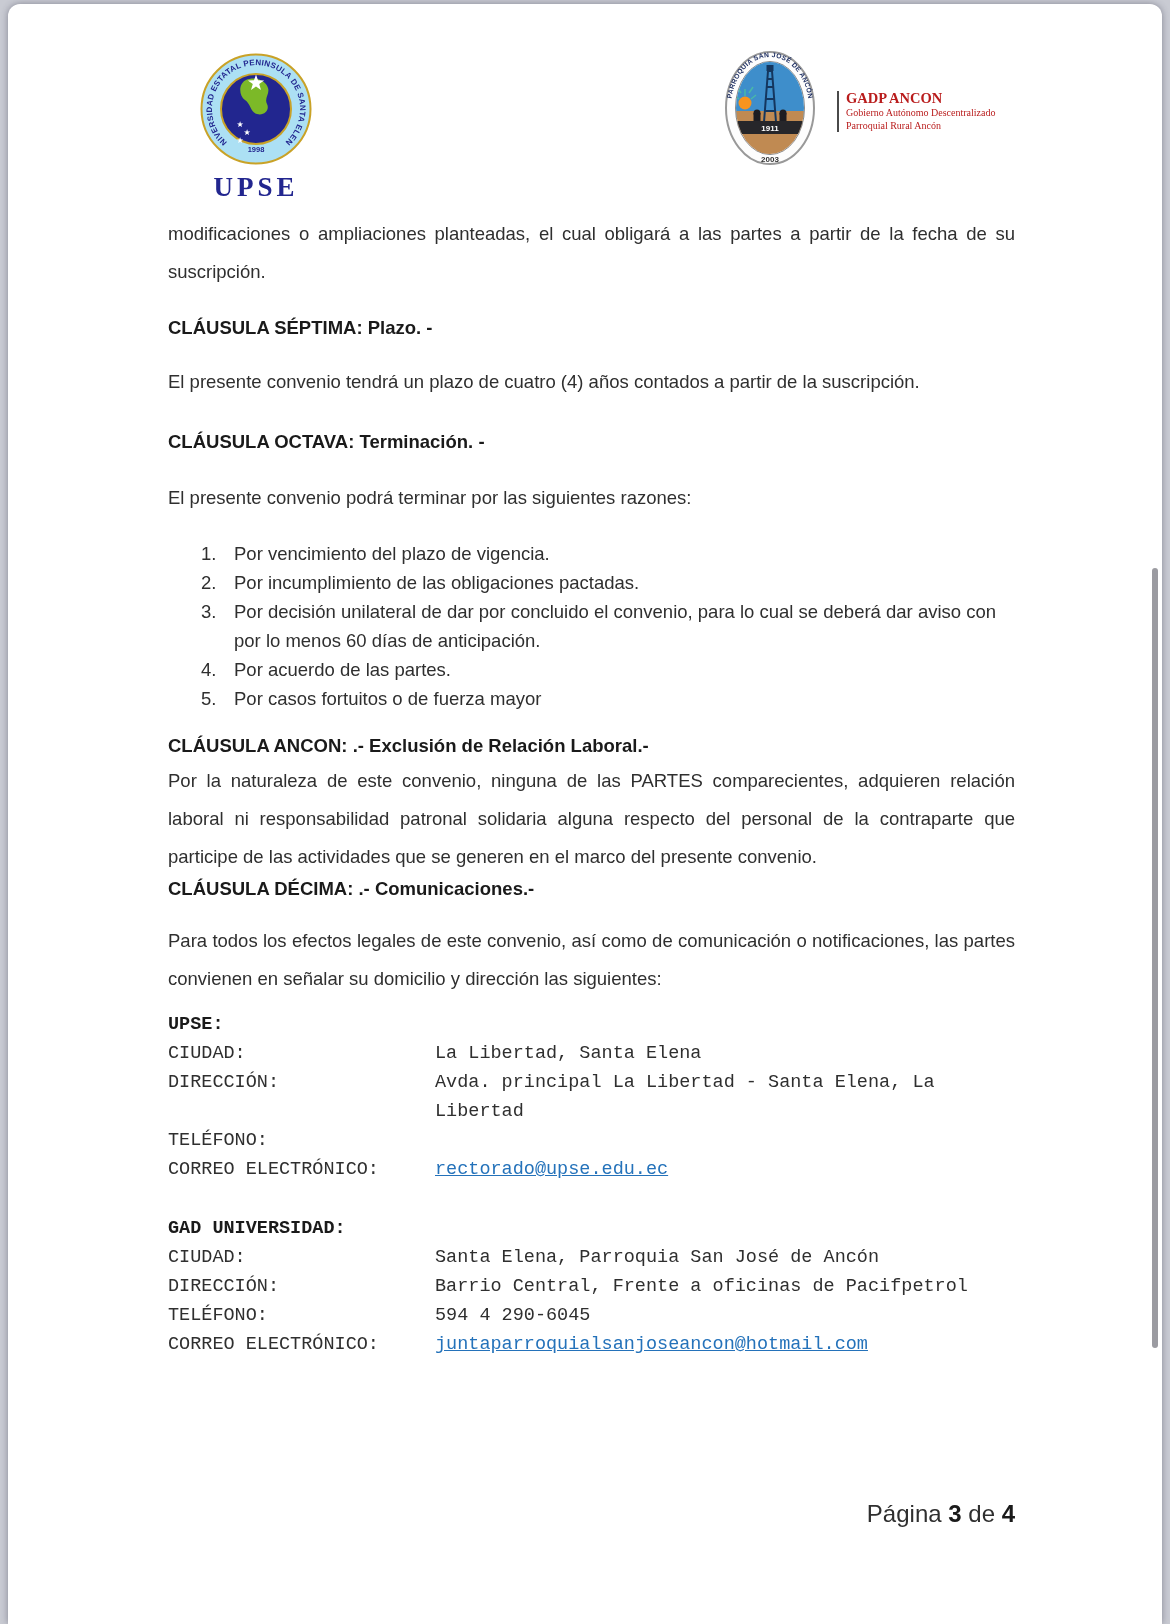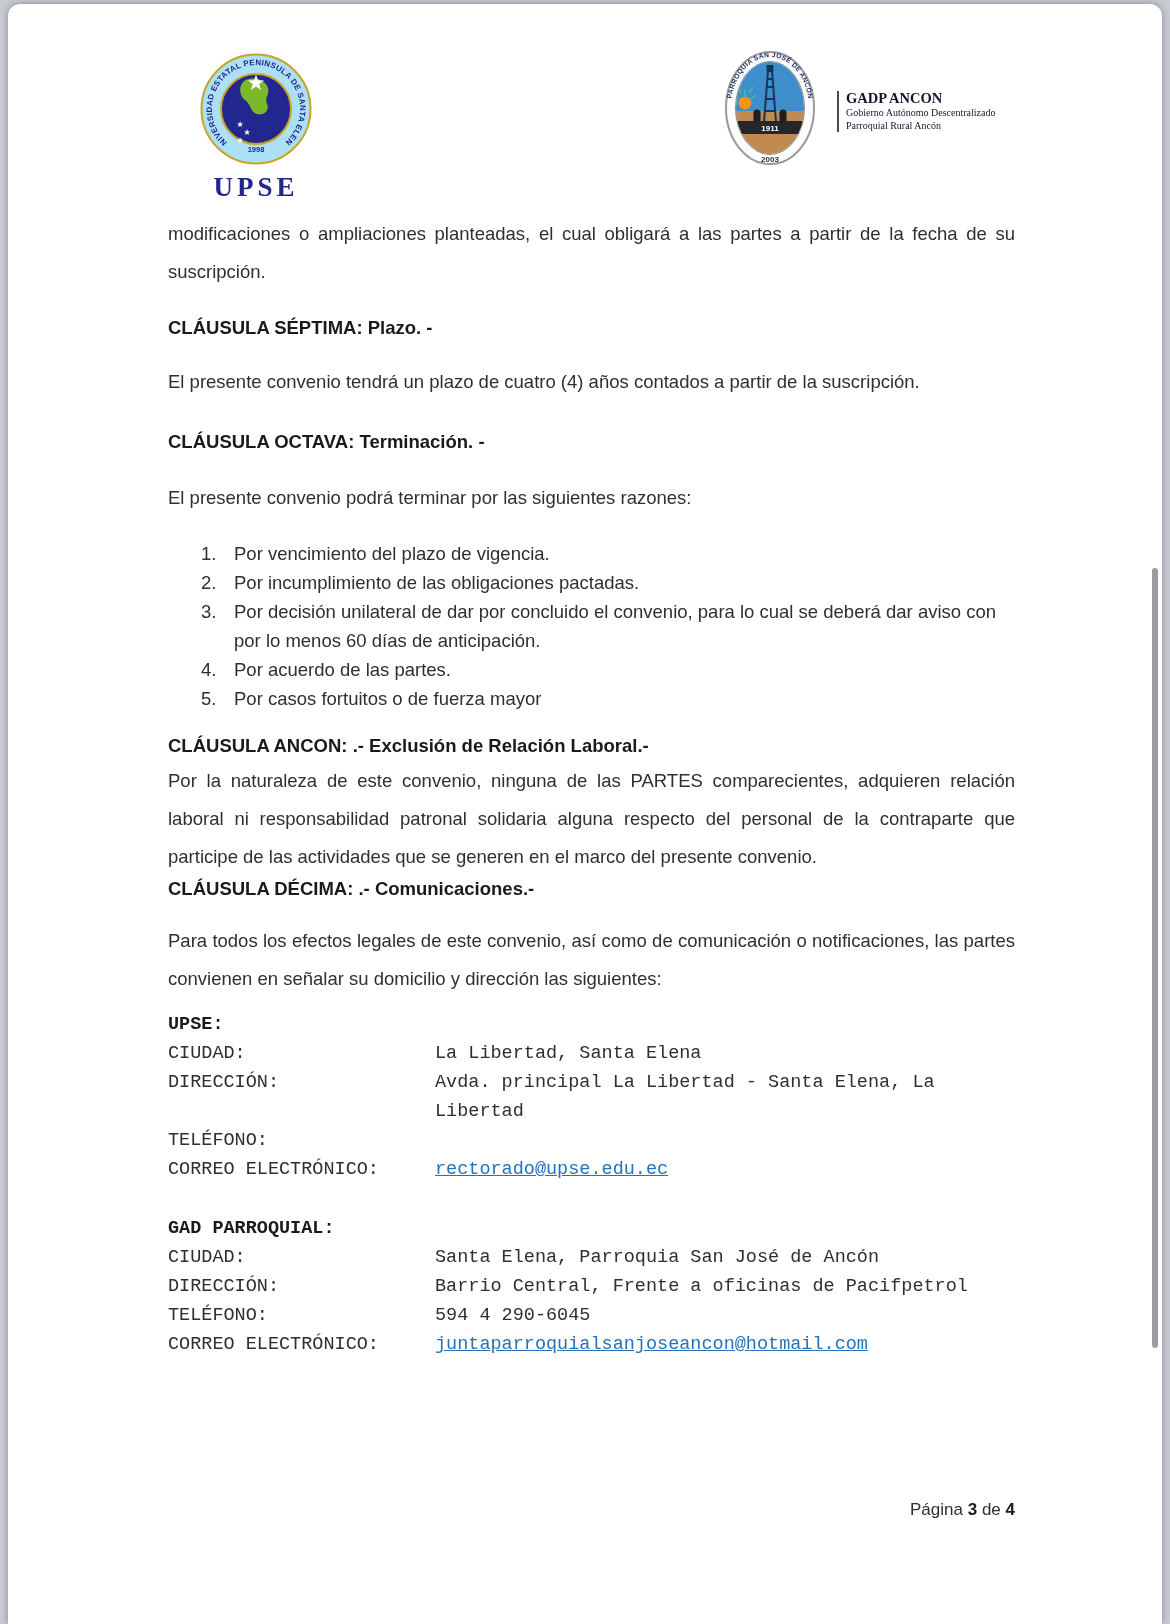--- a/index.html
+++ b/index.html
@@ -15,21 +15,21 @@
   }
   
   .header { position:relative; height:211px; }
   .upse-logo { position:absolute; left:186px; top:48px; }
   .upse-ring-text { font-size:8px; font-weight:bold; fill:#22268f; letter-spacing:.3px; }
   .gadp-logo { position:absolute; left:716px; top:45px; }
   .gadp-ring-text { font-size:6.8px; font-weight:bold; fill:#1a2b5f; letter-spacing:.3px; }
   .gadp-org {
     position:absolute; left:829px; top:87px;
     border-left:2px solid #4a4a4a; padding-left:7px;
-    font-family:"Liberation Serif", serif; color:#0f172a;
+    font-family:"Liberation Serif", serif; color:#b91c1c;
   }
   .gadp-org .t { font-size:14.5px; font-weight:700; line-height:15px; }
   .gadp-org .s { font-size:10px; line-height:13px; }
   
   .content { margin:0 147px 0 160px; color:#2f2f2f; font-size:18.5px; }
   .para { margin:0; line-height:38px; text-align:justify; }
   .head { margin:0; font-size:18.5px; font-weight:700; color:#1a1a1a; line-height:26px; }
   #h-septima { margin-top:24px; }
   #p-plazo   { margin-top:22px; text-align:left; }
   #h-octava  { margin-top:28px; }
@@ -43,21 +43,21 @@
   #h-decima  { margin-top:0; }
   #p-decima  { margin-top:20px; }
   .contact { margin-top:12px; line-height:29px;font-family:Liberation Mono, monospace; }
   #contact-gad { margin-top:30px; }
   .contact .title { font-weight:700; color:#1a1a1a; }
   .crow { display:flex; }
   .crow .lbl { flex:0 0 auto; width:267px; }
   .crow .val { flex:1; }
   a.mail { color:#2472ba; text-decoration:underline; cursor:pointer; }
   
-  .footer { position:absolute; right:147px; top:1496px; font-size:17px; color:#2f2f2f; }
+  .footer { position:absolute; right:147px; top:1496px; font-size:24px; color:#2f2f2f; }
   .footer span { white-space:pre; }
   .footer .b { font-weight:700; color:#1a1a1a; }
   
   .scroll-thumb {
     position:absolute; left:1152px; top:568px; width:6px; height:780px;
     border-radius:3px; background:#9b9ba1;
   }
 </style>
 </head>
 <body>
@@ -183,21 +183,21 @@
       <div class="crow">
         <span class="lbl">TELÉFONO:</span>
       </div>
       <div class="crow">
         <span class="lbl">CORREO ELECTRÓNICO:</span>
         <span class="val"><a class="mail">rectorado@upse.edu.ec</a></span>
       </div>
     </div>
 
     <div class="contact" id="contact-gad">
-      <div class="title">GAD PARROQUIAL:</div>
+      <div class="title">GAD UNIVERSIDAD:</div>
       <div class="crow">
         <span class="lbl">CIUDAD:</span>
         <span class="val">Santa Elena, Parroquia San José de Ancón</span>
       </div>
       <div class="crow">
         <span class="lbl">DIRECCIÓN:</span>
         <span class="val">Barrio Central, Frente a oficinas de Pacifpetrol</span>
       </div>
       <div class="crow">
         <span class="lbl">TELÉFONO:</span>

